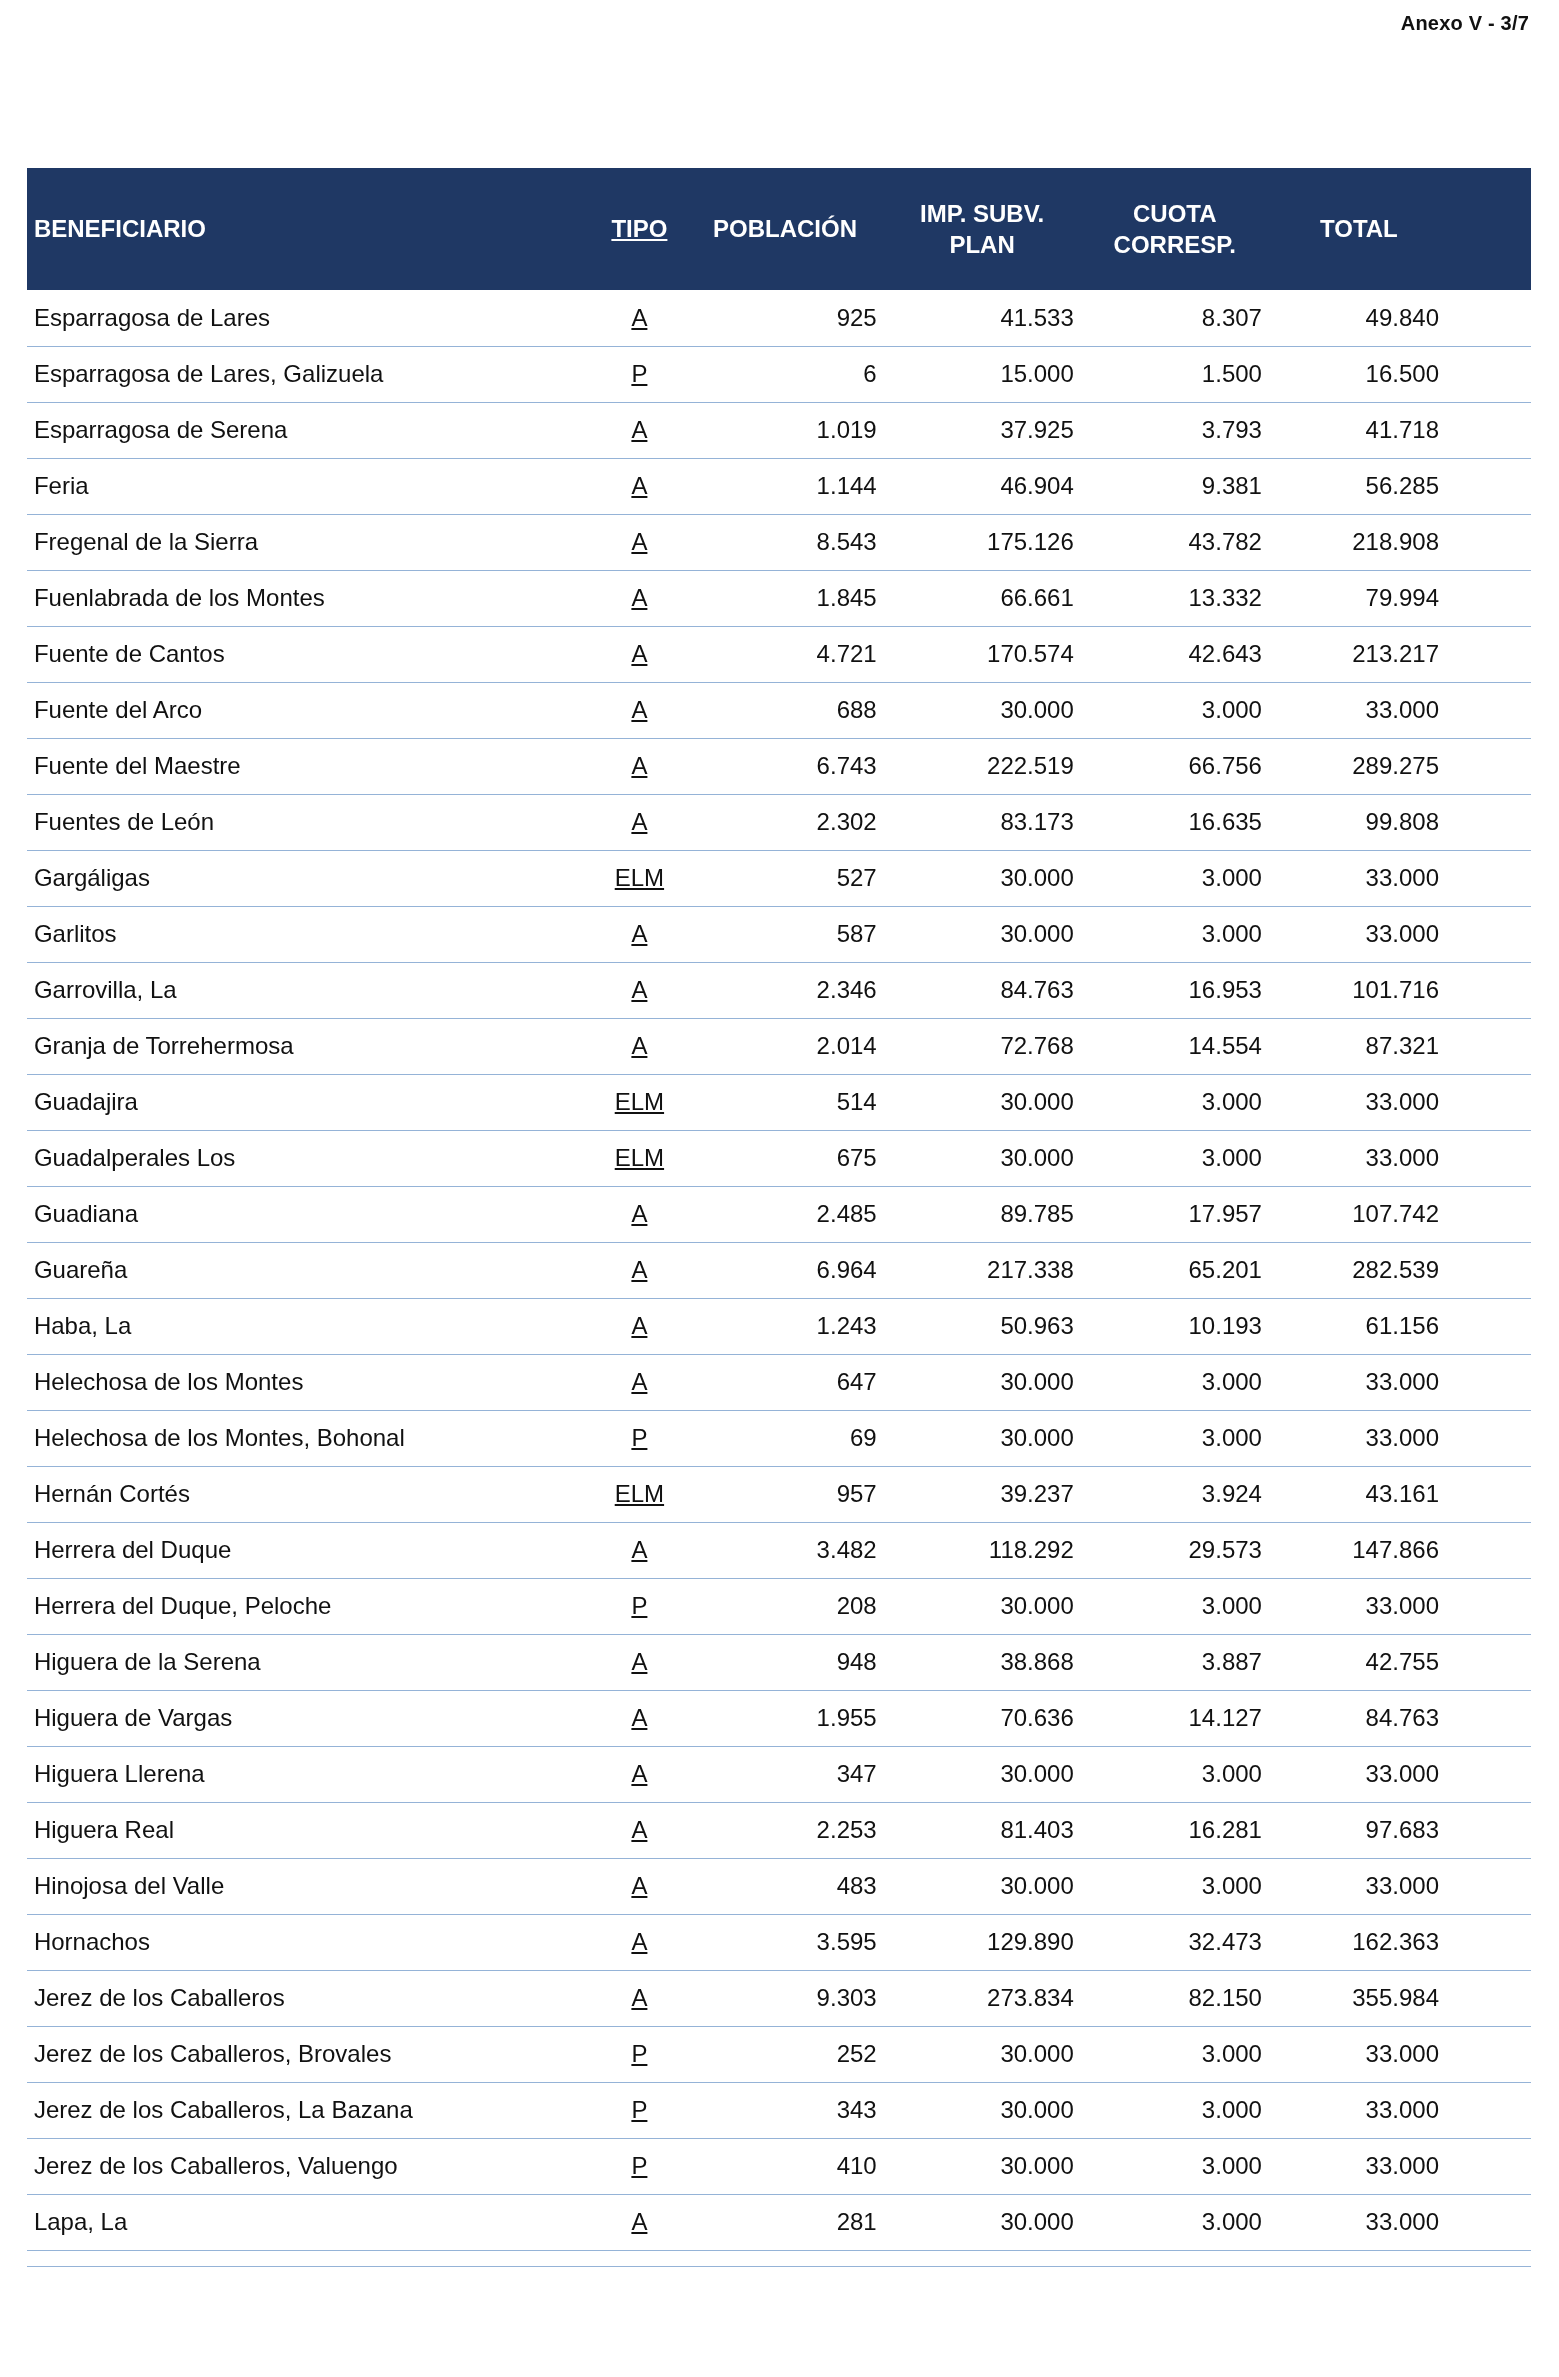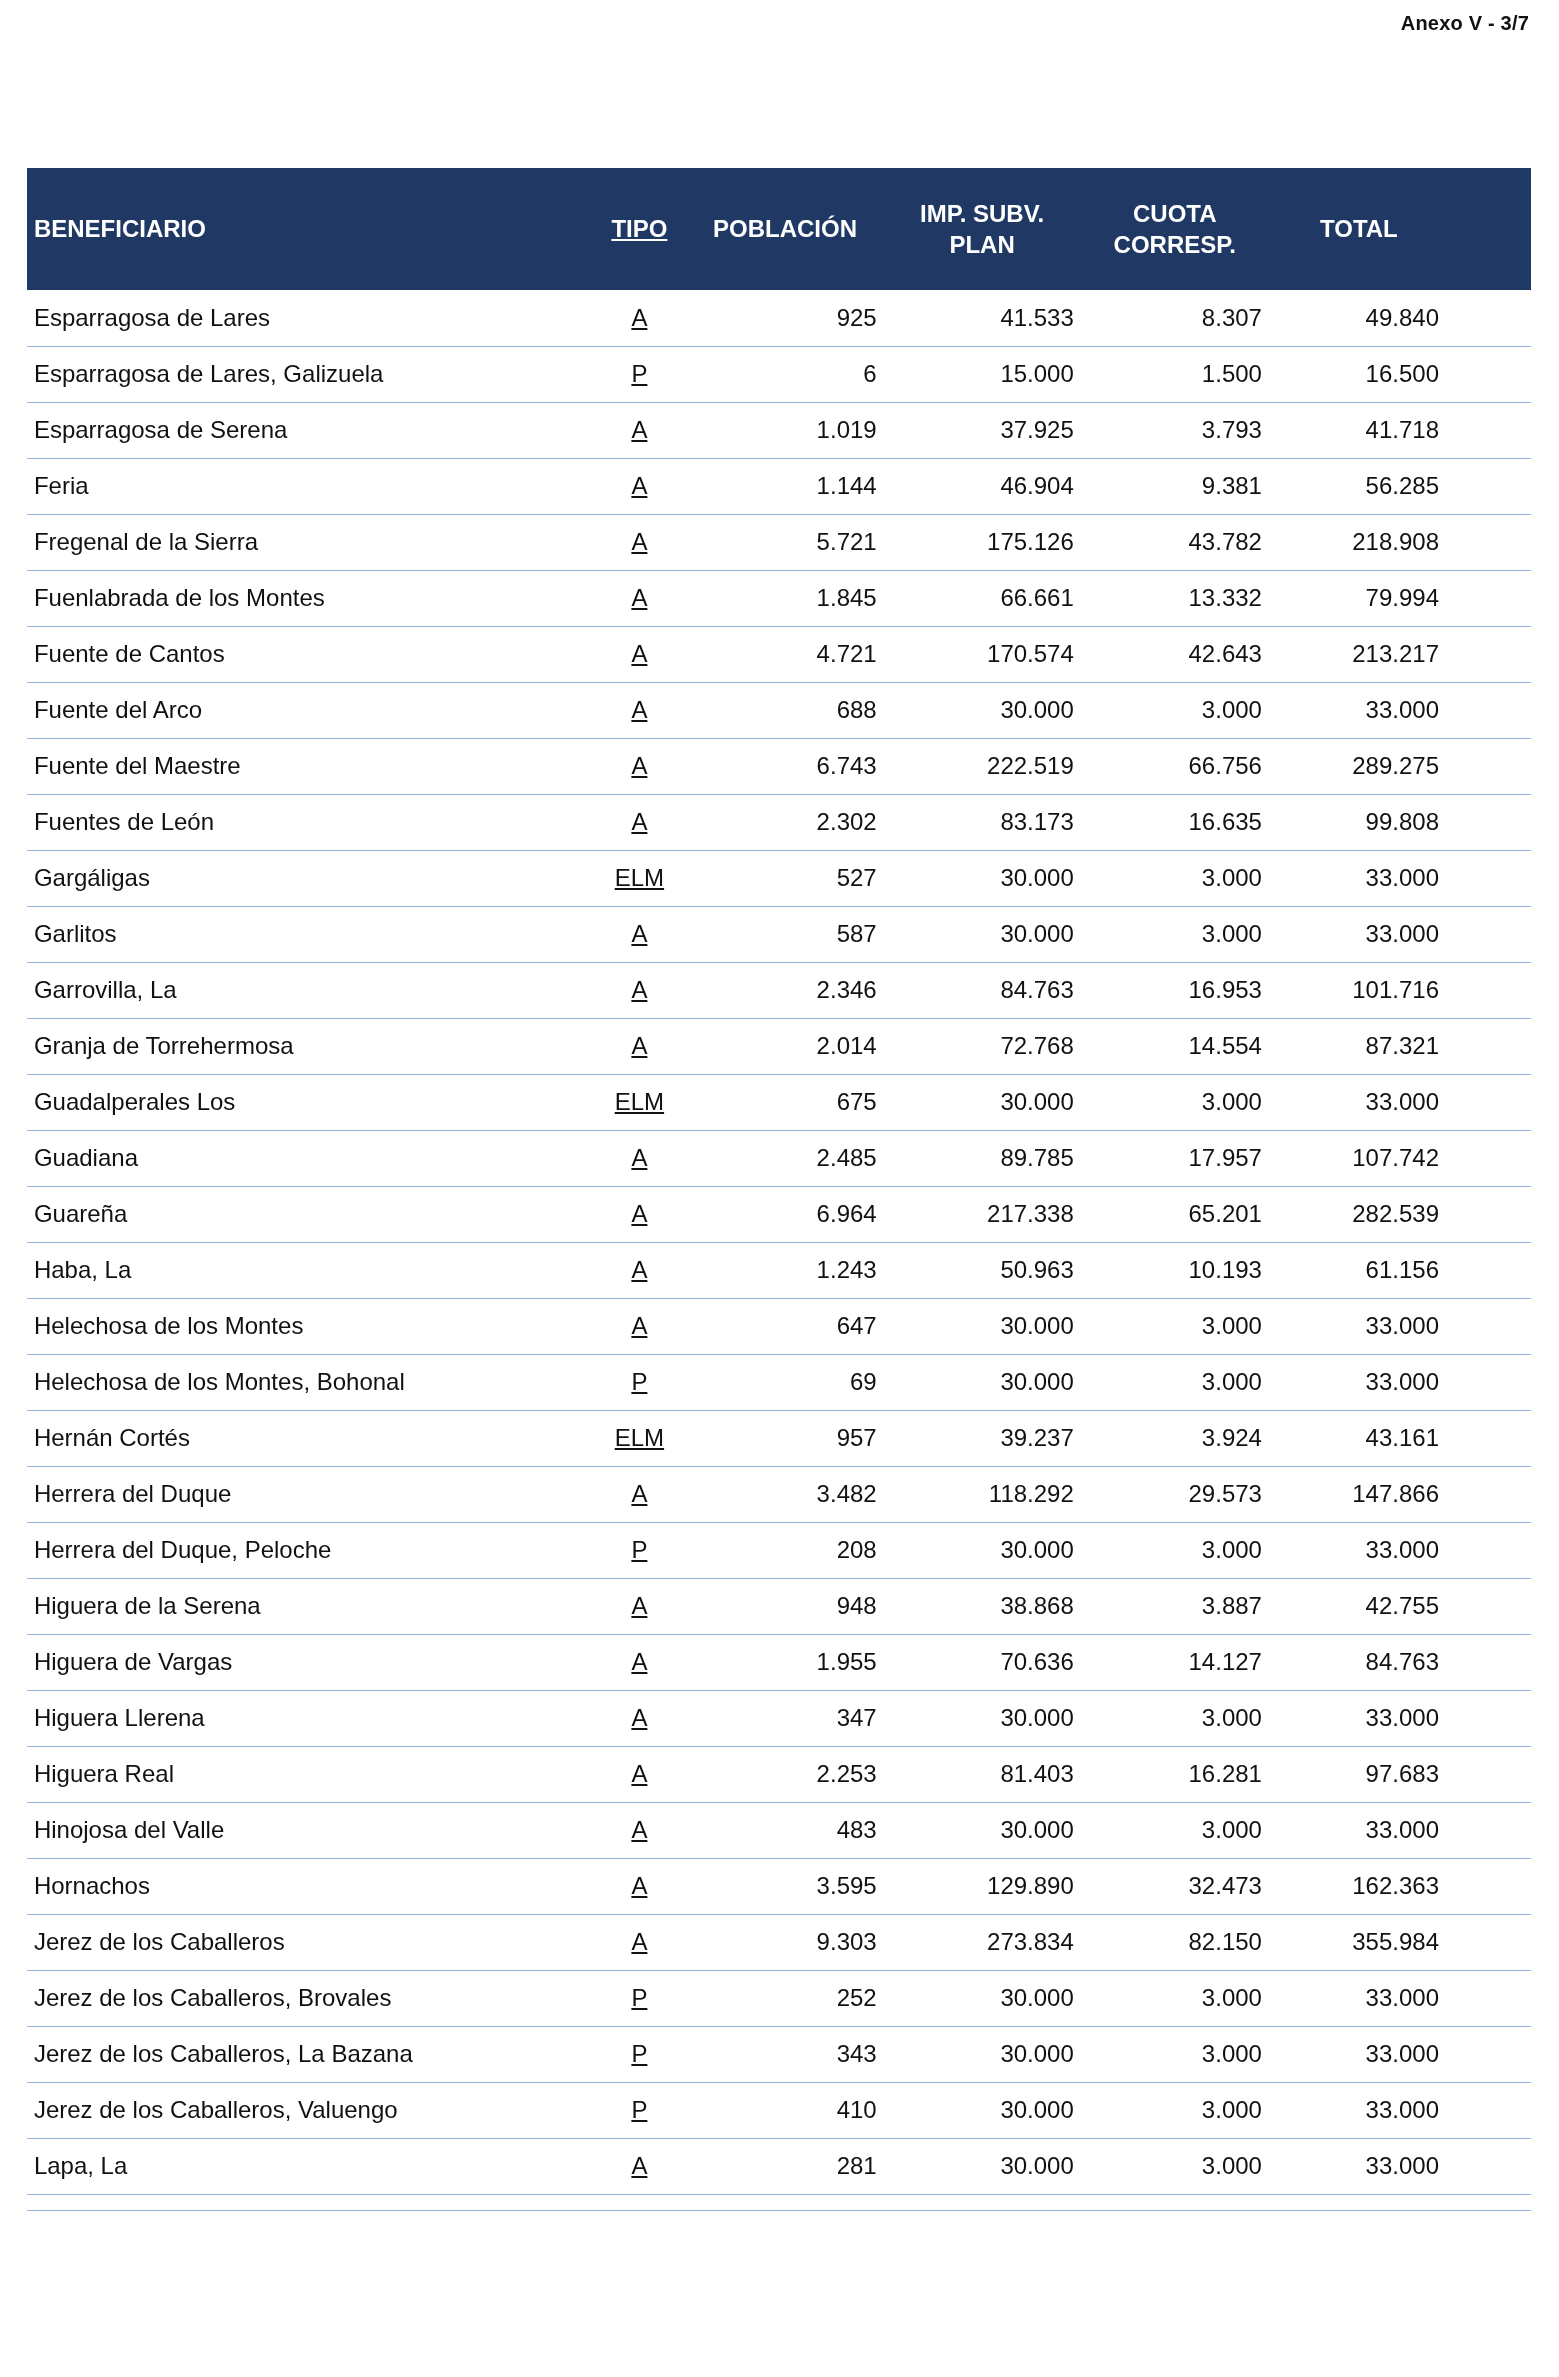--- a/index.html
+++ b/index.html
@@ -96,21 +96,21 @@
           <td class="c0">Feria</td>
           <td class="c1">A</td>
           <td class="c2">1.144</td>
           <td class="c3">46.904</td>
           <td class="c4">9.381</td>
           <td class="c5">56.285</td>
         </tr>
         <tr>
           <td class="c0">Fregenal de la Sierra</td>
           <td class="c1">A</td>
-          <td class="c2">5.721</td>
+          <td class="c2">8.543</td>
           <td class="c3">175.126</td>
           <td class="c4">43.782</td>
           <td class="c5">218.908</td>
         </tr>
         <tr>
           <td class="c0">Fuenlabrada de los Montes</td>
           <td class="c1">A</td>
           <td class="c2">1.845</td>
           <td class="c3">66.661</td>
           <td class="c4">13.332</td>
@@ -172,20 +172,28 @@
           <td class="c4">16.953</td>
           <td class="c5">101.716</td>
         </tr>
         <tr>
           <td class="c0">Granja de Torrehermosa</td>
           <td class="c1">A</td>
           <td class="c2">2.014</td>
           <td class="c3">72.768</td>
           <td class="c4">14.554</td>
           <td class="c5">87.321</td>
+        </tr>
+        <tr>
+          <td class="c0">Guadajira</td>
+          <td class="c1">ELM</td>
+          <td class="c2">514</td>
+          <td class="c3">30.000</td>
+          <td class="c4">3.000</td>
+          <td class="c5">33.000</td>
         </tr>
         <tr>
           <td class="c0">Guadalperales Los</td>
           <td class="c1">ELM</td>
           <td class="c2">675</td>
           <td class="c3">30.000</td>
           <td class="c4">3.000</td>
           <td class="c5">33.000</td>
         </tr>
         <tr>

